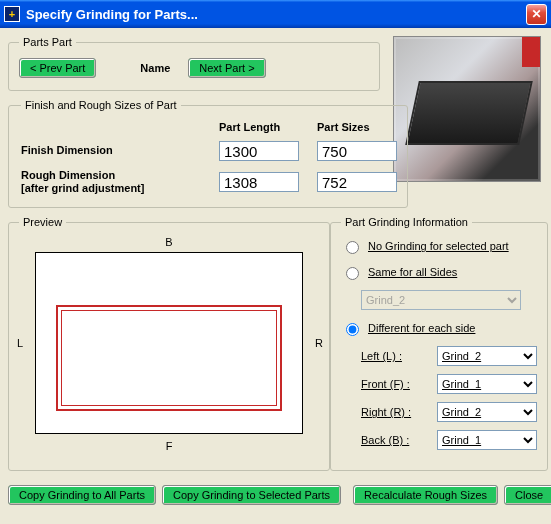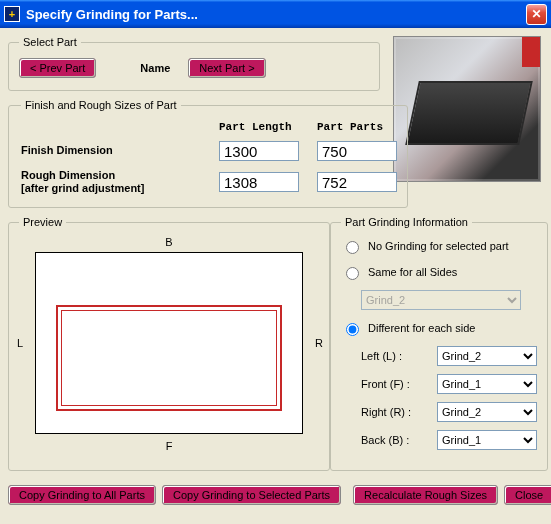--- a/index.html
+++ b/index.html
@@ -56,21 +56,21 @@
     border-radius: 3px;
     padding: 10px 10px 12px 10px;
     margin: 0 0 8px 0;
     position: relative;
   }
   legend {
     padding: 0 4px;
     font-size: 11px;
   }
   .btn {
-    background: #be185d;
+    background: #22c55e;
     border: 1px solid #888;
     border-radius: 3px;
     padding: 3px 10px;
     font-family: inherit;
     font-size: 11px;
     cursor: default;
     box-shadow: inset 1px 1px 0 #fff, inset -1px -1px 0 #c0c0b0;
   }
   .selectpart-row {
     display: flex;
@@ -105,21 +105,21 @@
     width:18px; height:30px;
     background:#c62828;
   }
   .sizes-grid {
     display: grid;
     grid-template-columns: 180px 80px 80px;
     column-gap: 18px;
     row-gap: 8px;
     align-items: center;
   }
-  .sizes-grid .hdr { font-weight: bold; font-family: Liberation Mono, monospace; }
+  .sizes-grid .hdr { font-weight: bold; }
   .sizes-grid .rowlabel { font-weight: bold; line-height: 1.2; }
   input.txt {
     width: 100%;
     height: 20px;
     border: 1px solid #7f9db9;
     padding: 1px 4px;
     font-family: inherit;
     font-size: 15px;
     background: #fff;
   }
@@ -154,20 +154,21 @@
     content:"";
     position:absolute;
     left:3px; right:3px; top:3px; bottom:3px;
     border:1px solid #c62828;
   }
   .radio-row, .side-row {
     display:flex;
     align-items:center;
     gap:6px;
     margin-bottom:10px;
+    text-decoration:underline;
   }
   .side-row { margin-left: 20px; margin-bottom:8px; justify-content: space-between; }
   .side-row label { width: 70px; }
   select.combo {
     width: 100px;
     height: 20px;
     border: 1px solid #7f9db9;
     font-family: inherit;
     font-size: 11px;
     background:#fff;
@@ -192,36 +193,36 @@
 
 <div class="titlebar">
   <div class="icon">+</div>
   <div class="title">Specify Grinding for Parts...</div>
   <div class="close">✕</div>
 </div>
 
 <div class="client">
 
   <fieldset class="selectpart">
-    <legend>Select Part</legend>
+    <legend>Parts Part</legend>
     <div class="selectpart-row">
       <button class="btn">&lt; Prev Part</button>
       <span class="namelabel">Name</span>
       <button class="btn">Next Part &gt;</button>
     </div>
   </fieldset>
 
   <div class="img-preview"></div>
 
   <fieldset class="sizes">
     <legend>Finish and Rough Sizes of Part</legend>
     <div class="sizes-grid">
       <div></div>
       <div class="hdr">Part Length</div>
-      <div class="hdr">Part Parts</div>
+      <div class="hdr">Part Sizes</div>
 
       <div class="rowlabel">Finish Dimension</div>
       <input class="txt" value="1300" style="">
       <input class="txt" value="750" style="">
 
       <div class="rowlabel" style="white-space:pre-line">Rough Dimension
 [after grind adjustment]</div>
       <input class="txt" value="1308" style="">
       <input class="txt" value="752" style="">
     </div>

